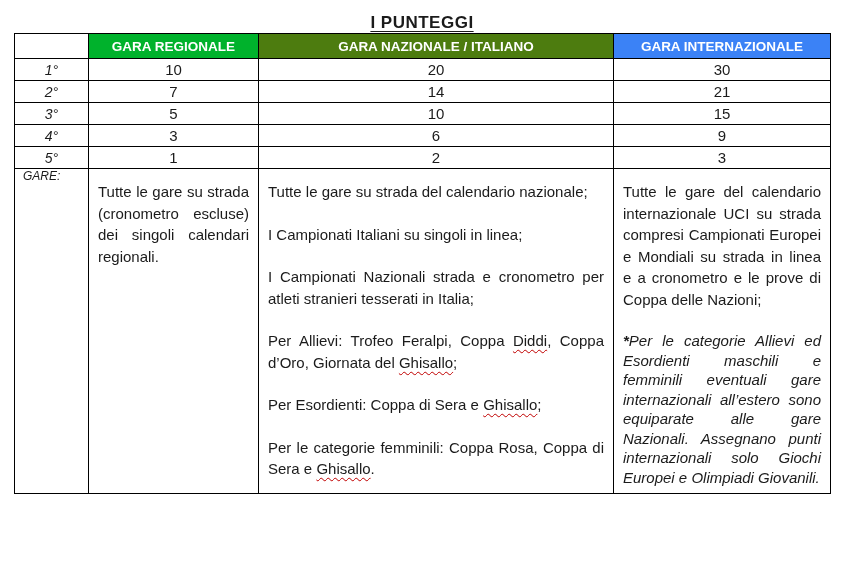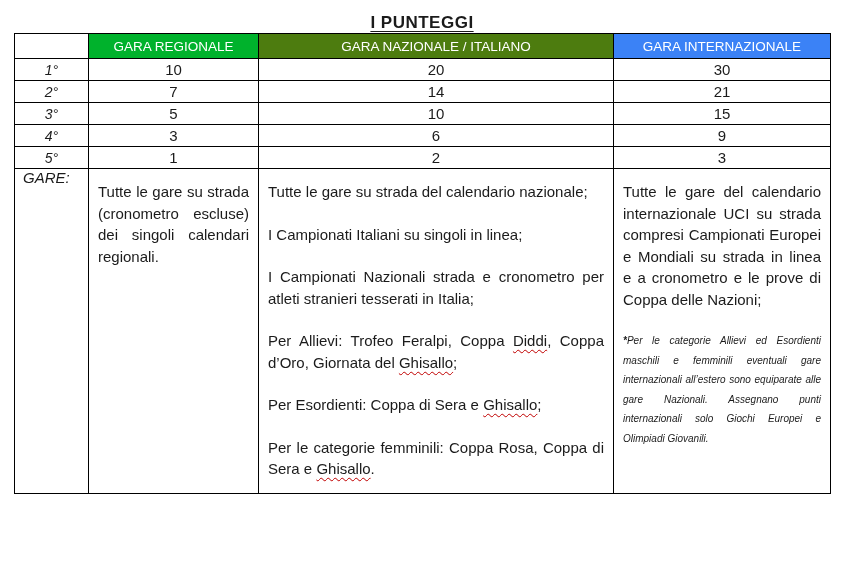--- a/index.html
+++ b/index.html
@@ -41,21 +41,21 @@
   .points-table col.c2 { width: 355px; }
   .points-table col.c3 { width: 217px; }
 
   .points-table th, .points-table td {
     border: 1px solid #000;
     padding: 0;
   }
   .points-table th {
     height: 24px;
     font-size: 13.5px;
-    font-weight: normal;
+    font-weight: bold;
     color: #ffffff;
     text-align: center;
   }
   .points-table th.blank { background: #ffffff; }
 
   .points-table tr.num-row { height: 22px; }
   td.pos-cell {
     text-align: center;
     font-style: italic;
     font-size: 14px;
@@ -63,35 +63,35 @@
   td.num-cell {
     text-align: center;
     font-size: 15px;
   }
 
   tr.gare-row { height: 325px; }
   tr.gare-row td { vertical-align: top; }
   td.gare-label-cell {
     vertical-align: middle;
     font-style: italic;
-    font-size: 15px;
+    font-size: 12px;
     padding-left: 8px;
   }
   td.text-cell {
     padding: 12px 9px 0 9px;
     text-align: justify;
     font-size: 15px;
     line-height: 21.5px;
     margin-left: 8px;
   }
   td.text-cell p.para { margin: 0 0 21px 0; }
   td.text-cell p.para:last-child { margin-bottom: 0; }
   p.italic-note {
     font-style: italic;
-    font-size: 10px;
+    font-size: 15px;
     line-height: 19.5px;
   }
   .bold { font-weight: bold; }
   .sq {
     text-decoration: underline wavy #c00000;
     text-decoration-thickness: 1px;
     text-underline-offset: 3px;
     text-decoration-skip-ink: none;
   }
 </style>

